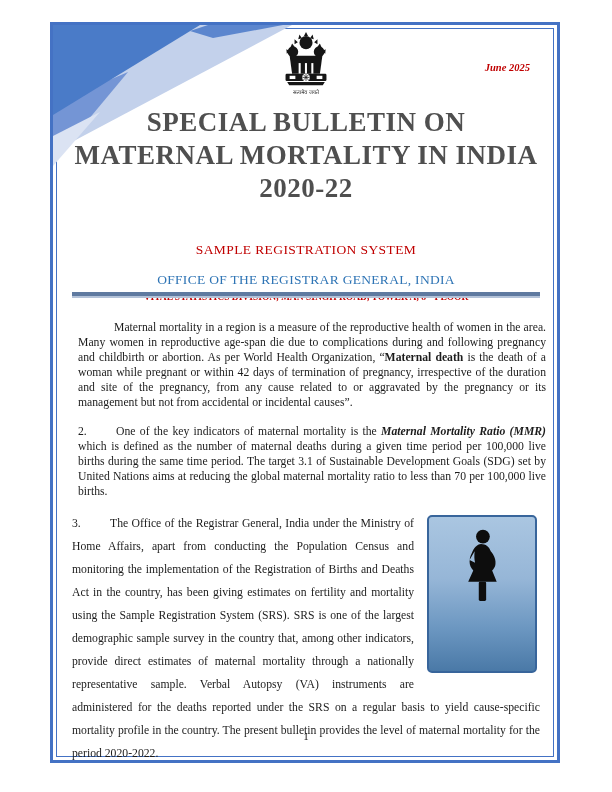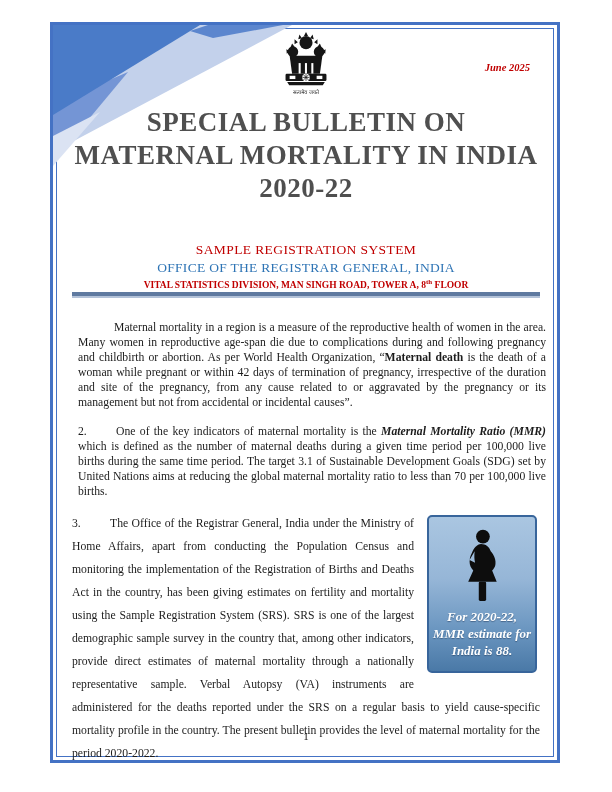--- a/index.html
+++ b/index.html
@@ -31,21 +31,21 @@
   }
 
   .title {
     position:absolute; left:62px; top:106px; width:488px;
     text-align:center; font-weight:bold; font-size:27px; line-height:33px;
     color:#4f4f4f; letter-spacing:0.5px;
   }
 
   .org-block { position:absolute; left:72px; top:242px; width:468px; text-align:center; }
   .org1 { font-size:13.5px; font-weight:normal; color:#c00000; letter-spacing:0.4px; }
-  .org2 { font-size:13.5px; color:#2e74b5; letter-spacing:0.3px; margin-top:2px; }
+  .org2 { font-size:13.5px; color:#2e74b5; letter-spacing:0.3px; margin-top:14px; }
   .org3 { font-size:9.5px; font-weight:bold; color:#c00000; margin-top:2px; }
   .org3 sup { font-size:7px; }
 
   .divider {
     position:absolute; left:72px; top:292px; width:468px; height:6px;
     background:linear-gradient(#5f7aa0 0%, #5f7aa0 60%, #b3c2d8 60%, #b3c2d8 100%);
   }
 
   .para {
     position:absolute; left:78px; width:468px;
@@ -161,24 +161,19 @@
             C16,20 19.5,16.5 24,16
             Z
             M17,24
             L11.5,33.5
             L17.5,36.5
             C16.5,32.5 16.5,28.5 17,24
             Z"></path>
           <rect x="21.5" y="57" width="8" height="21" rx="1.5"></rect>
         </g>
       </svg>
-      <div class="callout-text">
-        <div>For 2020-22,</div>
-        <div>MMR estimate for</div>
-        <div>India is 88.</div>
-      </div>
     </aside>
     <p class="para3-text"><span class="pnum">3.</span><span>The Office of the Registrar General, India under the Ministry of Home Affairs, apart from conducting the Population Census and monitoring the implementation of the Registration of Births and Deaths Act in the country, has been giving estimates on fertility and mortality using the Sample Registration System (SRS). SRS is one of the largest demographic sample survey in the country that, among other indicators, provide direct estimates of maternal mortality through a nationally representative sample. Verbal Autopsy (VA) instruments are administered for the deaths reported under the SRS on a regular basis to yield cause-specific mortality profile in the country. The present bulletin provides the level of maternal mortality for the period 2020-2022.</span></p>
   </div>
 
   <div class="page-number">1</div>
 
 </div>
 
 </body></html>

